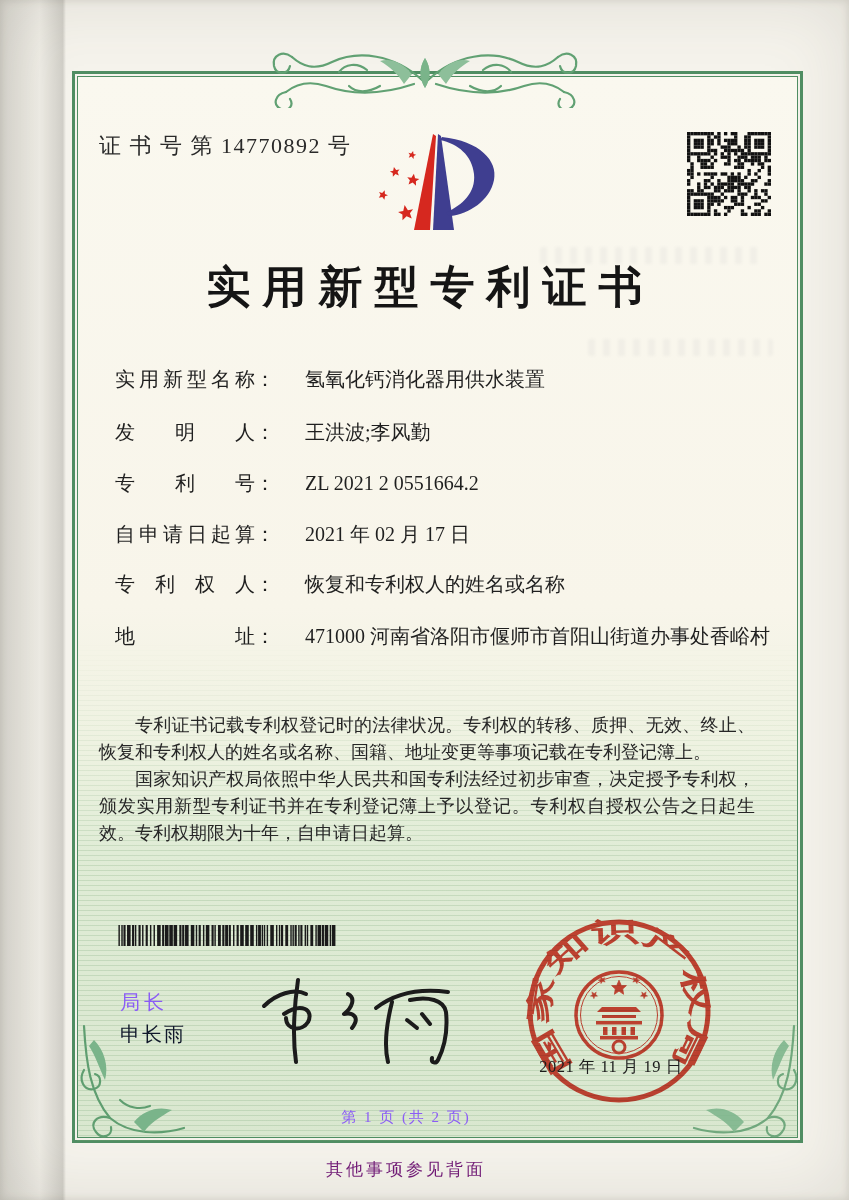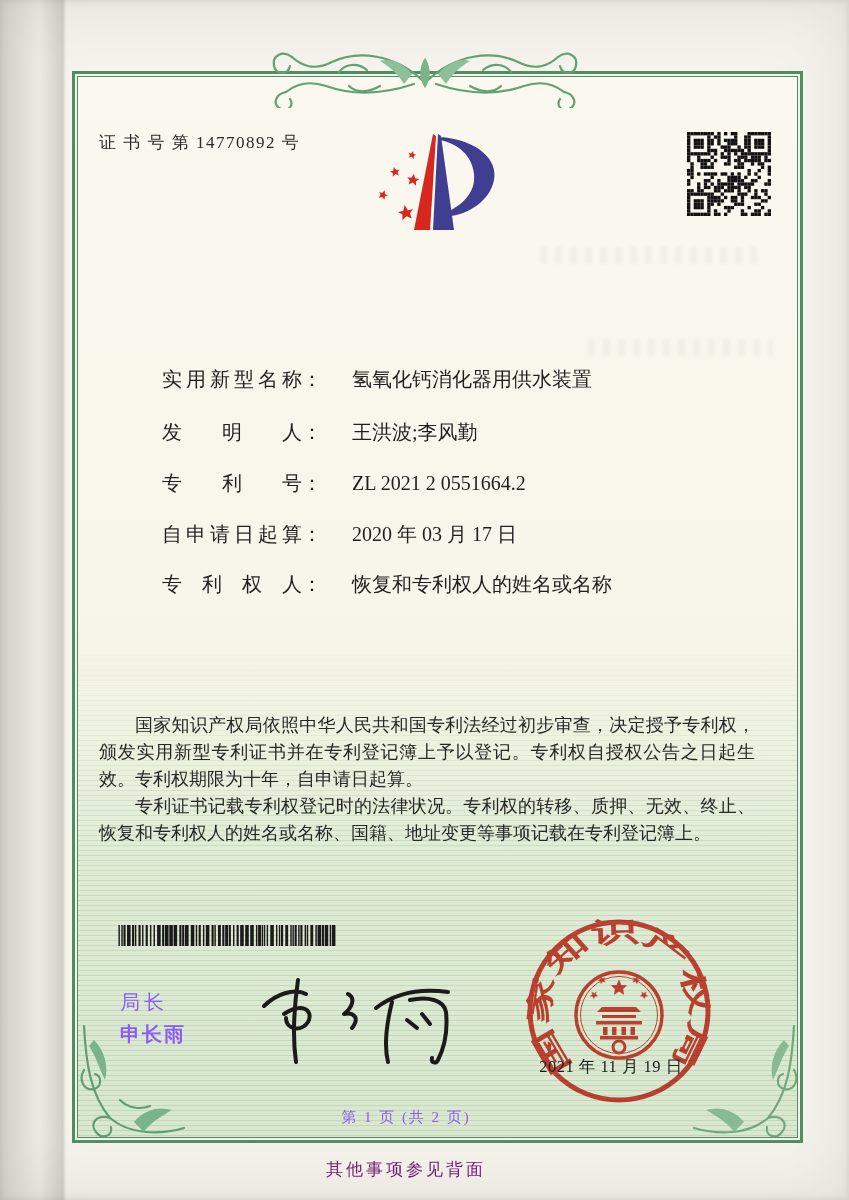--- a/index.html
+++ b/index.html
@@ -40,54 +40,53 @@
   .ghost {
     position: absolute; height: 17px; border-radius: 3px;
     background: repeating-linear-gradient(90deg, rgba(105,105,125,.55) 0 7px, transparent 7px 15px);
     opacity: .10; filter: blur(1.6px);
   }
   .ghost1 { left: 540px; top: 247px; width: 225px; }
   .ghost2 { left: 588px; top: 339px; width: 185px; }
 
   .cert-no {
     position: absolute; left: 99px; top: 131px;
-    font-size: 17px; letter-spacing: 1.5px; color: #2a2a2a;
+    font-size: 22px; letter-spacing: 1.5px; color: #2a2a2a;
   }
   .logo { position: absolute; left: 363px; top: 124px; }
   .qr { position: absolute; left: 687px; top: 132px; }
 
   .title {
     position: absolute; left: 0; top: 258px; width: 849px;
     text-align: center; font-size: 44px; font-weight: bold;
     letter-spacing: 12px; text-indent: 12px; color: #151515;
   }
 
   .row { position: absolute; left: 115px; width: 660px; font-size: 20px; color: #1f1f1f; white-space: nowrap; }
   .r1 { top: 366px; } .r2 { top: 419px; } .r3 { top: 470px; }
   .r4 { top: 521px; } .r5 { top: 571px; } .r6 { top: 623px; } .r7 { top: 675px; }
   .flabel {
     display: inline-block; width: 140px;
     text-align: justify; text-align-last: justify; text-justify: distribute;
     vertical-align: top;
-    margin-left: 47px;
   }
   .fvalue { margin-left: 30px; }
   .grant-no { position: absolute; left: 318px; top: 0; }
 
   .body-text {
     position: absolute; left: 99px; top: 712px; width: 656px;
     font-size: 18px; line-height: 27px; color: #262626;
     text-align: justify;
   }
   .body-text p { margin: 0; text-indent: 2em; }
 
   .barcode { position: absolute; left: 117px; top: 925px; }
 
   .signer-role { position: absolute; left: 120px; top: 989px; font-size: 20px; color: #8b5cf6; letter-spacing: 4px; }
-  .signer-name { position: absolute; left: 120px; top: 1021px; font-size: 20px; color: #8b5cf6; letter-spacing: 2px; font-weight: bold; }
+  .signer-name { position: absolute; left: 120px; top: 1021px; font-size: 20px; color: #0f172a; letter-spacing: 2px; }
   .signature { position: absolute; left: 250px; top: 968px; }
 
   .seal { position: absolute; left: 524px; top: 916px; mix-blend-mode: multiply; opacity: .93; }
   .seal-date {
     position: absolute; left: 527px; top: 1056px; width: 168px;
     text-align: center; font-size: 16.5px; color: #1c1c1c; letter-spacing: .5px; white-space: nowrap;
   }
 
   .page-num {
     position: absolute; left: 0; top: 1108px; width: 812px;
@@ -493,42 +492,46 @@
       <rect x="44" y="96" width="4" height="4"></rect>
       <rect x="64" y="96" width="4" height="4"></rect>
       <rect x="68" y="96" width="4" height="4"></rect>
       <rect x="76" y="96" width="4" height="4"></rect>
       <rect x="80" y="96" width="4" height="4"></rect>
       <rect x="84" y="96" width="4" height="4"></rect>
       <rect x="92" y="96" width="4" height="4"></rect>
       <rect x="96" y="96" width="4" height="4"></rect>
     </svg>
 
+  <div class="title">实用新型专利证书</div>
 
   <div class="row r1">
     <span class="flabel">实用新型名称</span><span>：</span><span class="fvalue">氢氧化钙消化器用供水装置</span>
   </div>
   <div class="row r2">
     <span class="flabel">发明人</span><span>：</span><span class="fvalue">王洪波;李风勤</span>
   </div>
   <div class="row r3">
     <span class="flabel">专利号</span><span>：</span><span class="fvalue">ZL 2021 2 0551664.2</span>
   </div>
   <div class="row r4">
-    <span class="flabel">自申请日起算</span><span>：</span><span class="fvalue">2020 年 03 月 17 日</span>
+    <span class="flabel">自申请日起算</span><span>：</span><span class="fvalue">2021 年 02 月 17 日</span>
   </div>
   <div class="row r5">
     <span class="flabel">专利权人</span><span>：</span><span class="fvalue">恢复和专利权人的姓名或名称</span>
   </div>
+  <div class="row r6">
+    <span class="flabel">地址</span><span>：</span><span class="fvalue">471000 河南省洛阳市偃师市首阳山街道办事处香峪村</span>
+  </div>
   <div class="row r7">
   </div>
 
   <div class="body-text">
+    <p>专利证书记载专利权登记时的法律状况。专利权的转移、质押、无效、终止、恢复和专利权人的姓名或名称、国籍、地址变更等事项记载在专利登记簿上。</p>
     <p>国家知识产权局依照中华人民共和国专利法经过初步审查，决定授予专利权，颁发实用新型专利证书并在专利登记簿上予以登记。专利权自授权公告之日起生效。专利权期限为十年，自申请日起算。</p>
-    <p>专利证书记载专利权登记时的法律状况。专利权的转移、质押、无效、终止、恢复和专利权人的姓名或名称、国籍、地址变更等事项记载在专利登记簿上。</p>
   </div>
 
   <svg class="barcode" id="barcode-svg" width="222" height="21" viewBox="0 0 310 30" preserveAspectRatio="none" fill="#1a1a1a">
       <rect x="2" y="0" width="2" height="30"></rect>
       <rect x="6" y="0" width="2" height="30"></rect>
       <rect x="9" y="0" width="3" height="30"></rect>
       <rect x="14" y="0" width="5" height="30"></rect>
       <rect x="21" y="0" width="3" height="30"></rect>
       <rect x="25" y="0" width="2" height="30"></rect>
       <rect x="30" y="0" width="3" height="30"></rect>

